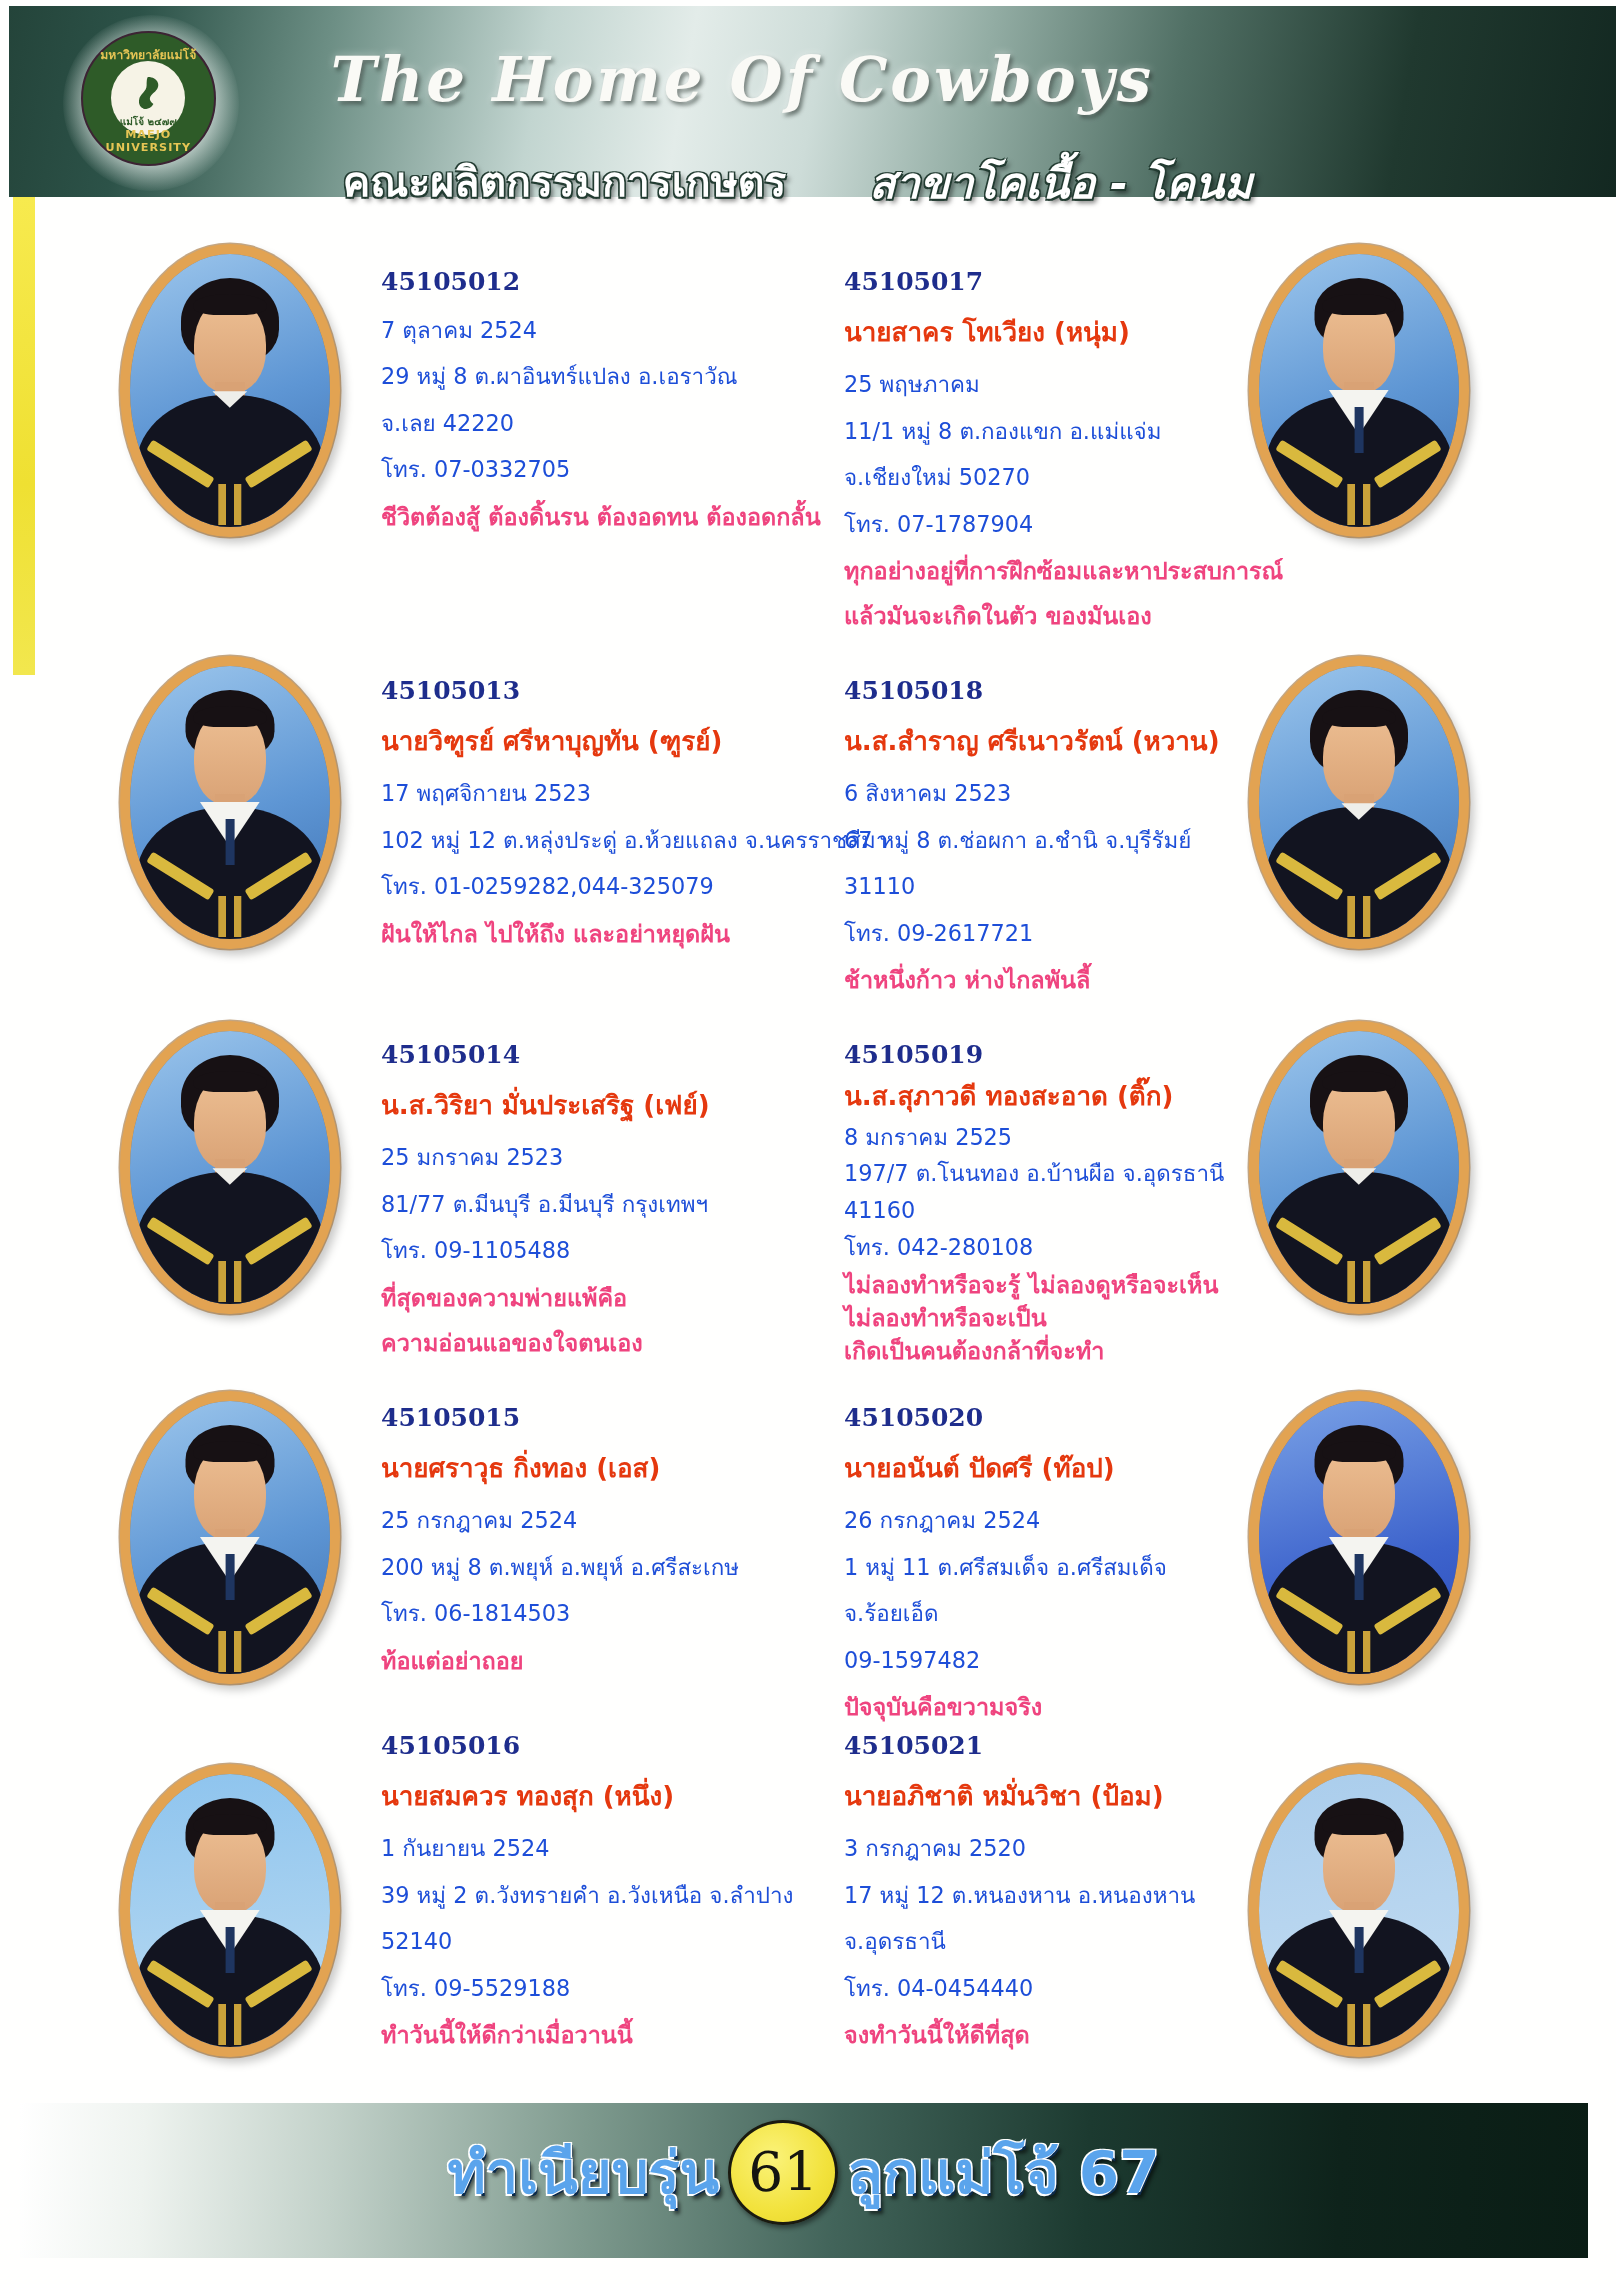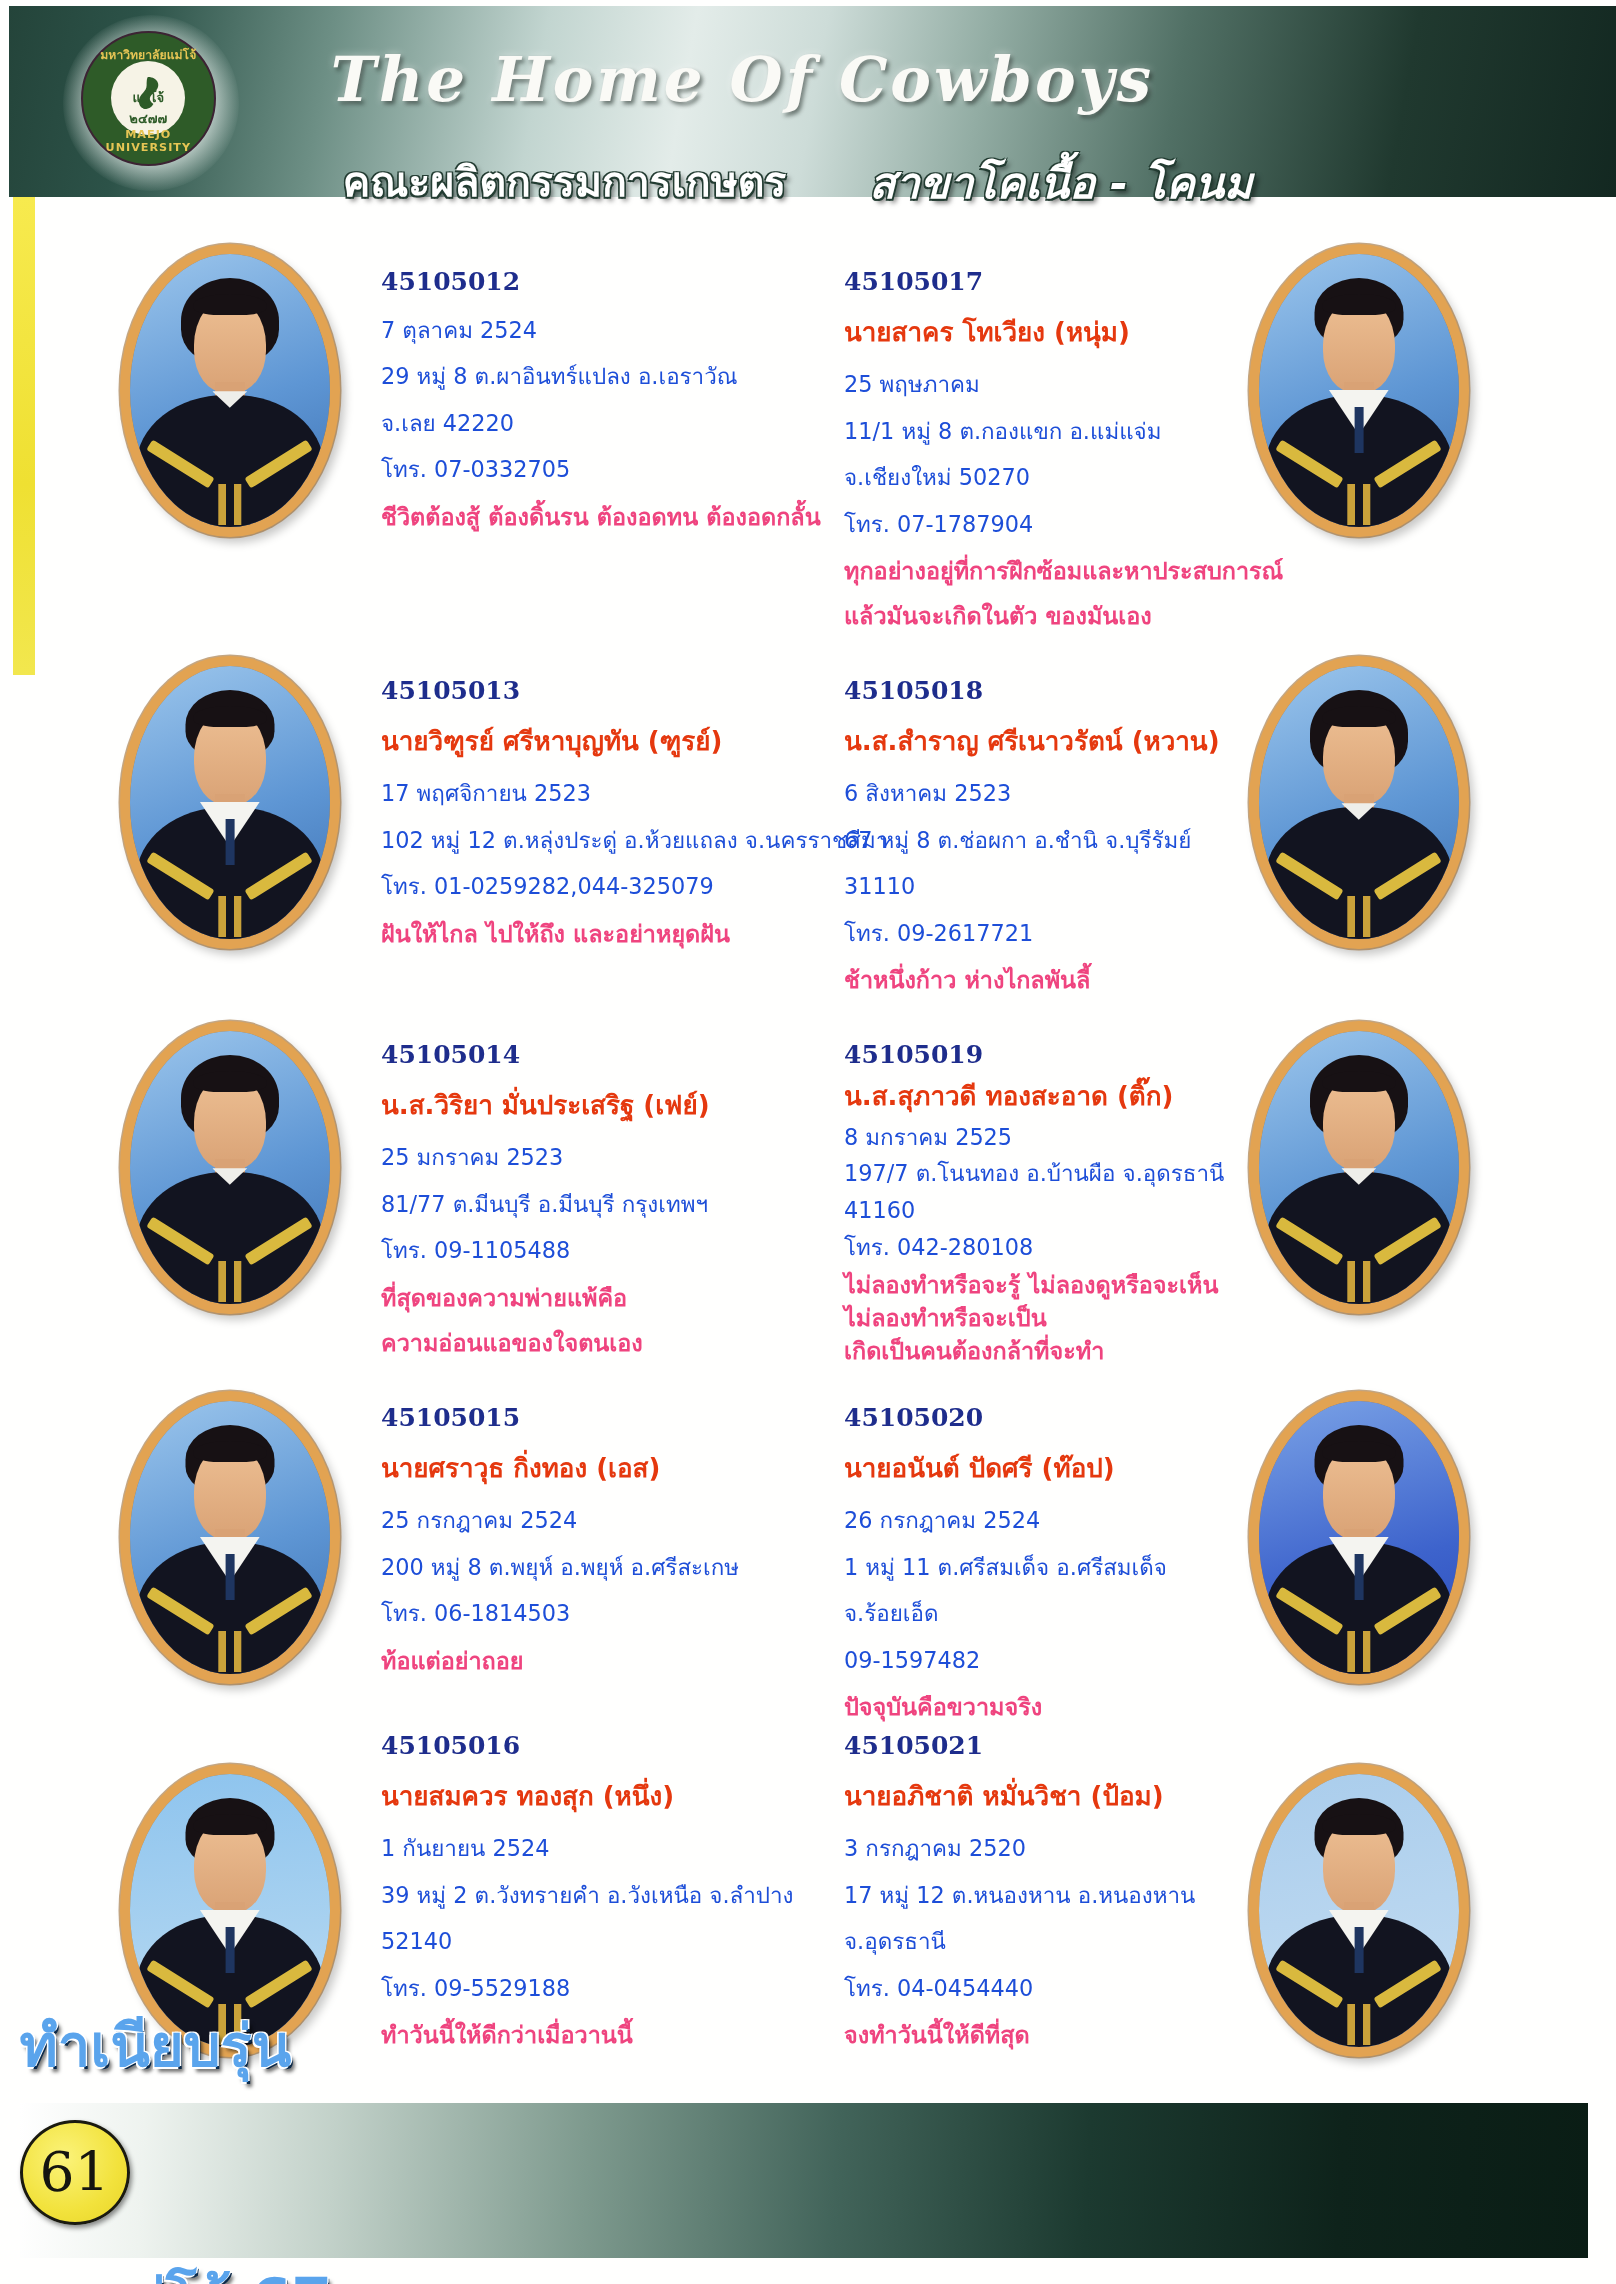--- a/index.html
+++ b/index.html
@@ -15,21 +15,21 @@
   .seal{position:absolute;left:72px;top:25px;width:135px;height:135px;border-radius:50%;
     background:#2e5b28;border:2.9px solid #3c2333;box-sizing:border-box;}
   .seal-top{position:absolute;top:11.7px;left:0;width:100%;text-align:center;
     font-size:12.2px;font-weight:bold;color:#e6c554;}
   .seal-bottom{position:absolute;bottom:9.8px;left:0;width:100%;text-align:center;
     font-size:11.2px;font-weight:bold;color:#e6c554;letter-spacing:1px;}
   .seal-inner{position:absolute;left:50%;top:50%;transform:translate(-50%,-50%);
     width:74px;height:74px;border-radius:50%;background:#f6f3e6;}
   .seal-glyph{position:absolute;left:50%;top:46%;transform:translate(-50%,-50%);width:45px;height:45px;}
   .seal-year{position:absolute;bottom:6.8px;left:0;width:100%;text-align:center;
-    font-size:13px;font-weight:bold;color:#2e5b28;}
+    font-size:10px;font-weight:bold;color:#2e5b28;}
 
   .title{position:absolute;left:322px;top:38px;width:976px;
     font-family:"DejaVu Serif","Liberation Serif",serif;font-style:italic;font-weight:bold;
     font-size:61px;letter-spacing:2.9px;color:#fafaf6;white-space:nowrap;
     text-shadow:0 0 8.8px rgba(255,255,255,.45),2.4px 3.4px 4.4px rgba(8,22,16,.65);}
   .subtitle{position:absolute;left:334px;top:143px;display:flex;gap:83px;white-space:nowrap;}
   .sub-faculty{font-size:41px;font-weight:bold;color:#ffffff;
     text-shadow:-1.5px -1.5px 0 #233c32,1.5px -1.5px 0 #233c32,-1.5px 1.5px 0 #233c32,1.5px 1.5px 0 #233c32,
       3.4px 4.4px 4.9px rgba(0,0,0,.55);}
   .sub-branch{font-size:43px;font-weight:bold;font-style:italic;color:#ffffff;
@@ -86,23 +86,23 @@
   .sname{font-size:26px;font-weight:bold;color:#e5380e;line-height:35px;margin-bottom:19.5px;}
   .sline{font-size:22.4px;color:#1d4ed8;line-height:31px;margin-bottom:15.6px;}
   .smotto{font-size:23.4px;font-weight:bold;color:#ef447f;line-height:33px;margin-bottom:11.7px;}
   .tight .sid{margin-bottom:8.8px;}
   .tight .sname{margin-bottom:8.8px;}
   .tight .sline{line-height:29px;margin-bottom:7.8px;}
   .tight .smotto{line-height:30px;margin-bottom:2.9px;}
 
   
   .footer{position:absolute;left:19.5px;top:2103px;width:1568px;height:155px;box-sizing:border-box;
-    padding-bottom:16.6px;display:flex;align-items:flex-start;justify-content:center;gap:28px;
+    padding-bottom:16.6px;display:flex;align-items:center;justify-content:center;gap:9px;
     background:linear-gradient(93deg,#ffffff 0%,#eef3ef 8%,#c2d1c9 20%,#7e9a8e 36%,
-      #42645a 52%,#1c3a30 68%,#0e231b 84%,#0a1d15 100%);flex-direction:column;}
+      #42645a 52%,#1c3a30 68%,#0e231b 84%,#0a1d15 100%);}
   .ftext{font-size:58px;font-weight:bold;color:#5aa4ec;white-space:nowrap;
     text-shadow:-1.5px -1.5px 0 #ffffff,1.5px -1.5px 0 #ffffff,-1.5px 1.5px 0 #ffffff,
       2px 2.4px 0 #0c2a4a,3.9px 4.9px 3.9px rgba(0,0,0,.55);}
   .page-oval{width:104px;height:99px;border-radius:50%;flex:0 0 auto;
     background:radial-gradient(circle at 40% 35%,#fbf37a,#f2e23c 60%,#e8d426);
     border:3.9px solid #1a1a10;display:flex;align-items:center;justify-content:center;
     box-shadow:2px 2.9px 4.9px rgba(0,0,0,.45);}
   .page-num{font-family:"DejaVu Serif","Liberation Serif",serif;font-size:55px;color:#151510;}
 </style>
 </head>

